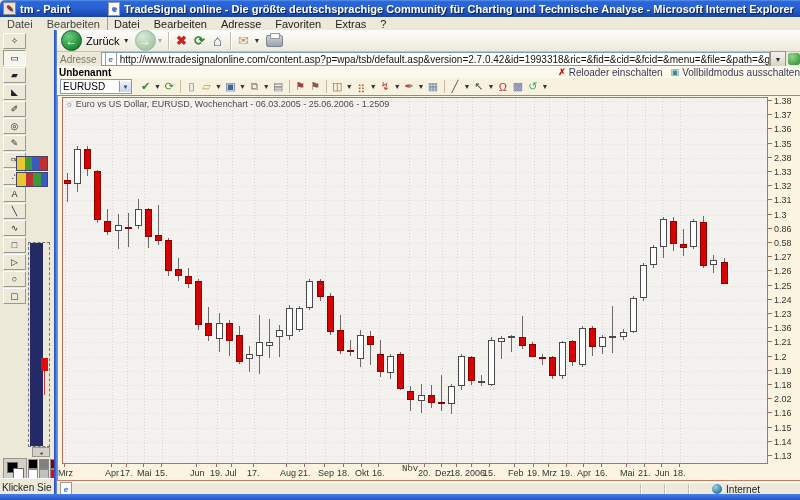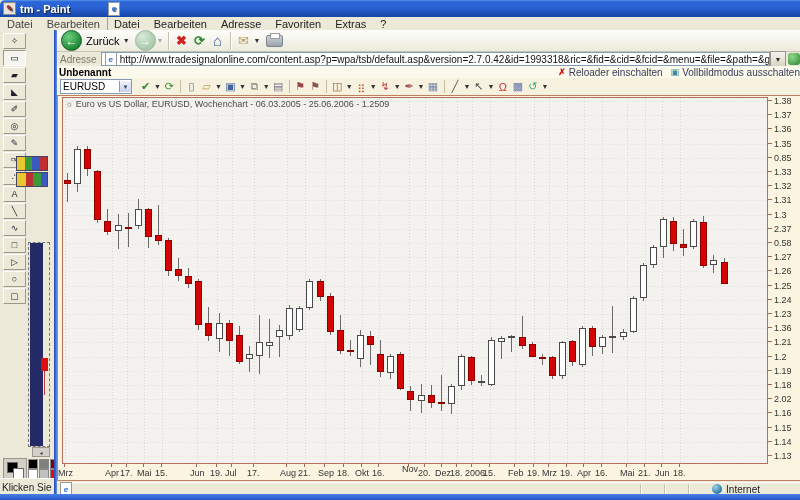--- a/index.html
+++ b/index.html
@@ -32,20 +32,21 @@
   .cndl-dn{background:#d40404;border:1px solid #8d0000}
   .statusbar{background:#ece9d8;border-top:1px solid #fff;font-size:10px;color:#222;display:flex;align-items:center}
   .docicon{width:10px;height:12px;background:#fff;border:1px solid #9a9a9a;font-size:8px;color:#2a6fd6;
            display:inline-flex;align-items:center;justify-content:center;font-style:italic;font-weight:bold}
 </style>
 </head>
 <body>
 
 <div class="abs titlebar" style="left:100px;top:0;width:700px;height:17px">
   <span class="docicon" style="margin:0 4px 0 8px">e</span>
+  <span>TradeSignal online - Die größte deutschsprachige Community für Charting und Technische Analyse - Microsoft Internet Explorer</span>
 </div>
 <div class="abs" style="left:52px;top:17px;width:5px;height:477px;background:linear-gradient(90deg,#16339c,#2a5ad0 60%,#6f94d8)"></div>
 
 <div class="abs menubar" style="left:57px;top:17px;width:743px;height:13px;border-bottom:1px solid #d8d4c4;padding-left:50px" id="ie-menu">
     <span>Datei</span>
     <span>Bearbeiten</span>
     <span>Adresse</span>
     <span>Favoriten</span>
     <span>Extras</span>
     <span>?</span>
@@ -328,31 +329,31 @@
 <div class="abs" id="axes-layer" style="left:0;top:0;width:800px;height:500px;pointer-events:none">
     <div style="position: absolute; left: 768px; top: 100px; width: 4px; height: 1px; background: rgb(160, 106, 82);"></div>
     <div class="ylab" style="left: 774px; top: 96px;">1.38</div>
     <div style="position: absolute; left: 768px; top: 114.2px; width: 4px; height: 1px; background: rgb(160, 106, 82);"></div>
     <div class="ylab" style="left: 774px; top: 110.2px;">1.37</div>
     <div style="position: absolute; left: 768px; top: 128.4px; width: 4px; height: 1px; background: rgb(160, 106, 82);"></div>
     <div class="ylab" style="left: 774px; top: 124.4px;">1.36</div>
     <div style="position: absolute; left: 768px; top: 142.6px; width: 4px; height: 1px; background: rgb(160, 106, 82);"></div>
     <div class="ylab" style="left: 774px; top: 138.6px;">1.35</div>
     <div style="position: absolute; left: 768px; top: 156.8px; width: 4px; height: 1px; background: rgb(160, 106, 82);"></div>
-    <div class="ylab" style="left: 774px; top: 152.8px;">0.85</div>
+    <div class="ylab" style="left: 774px; top: 152.8px;">2.38</div>
     <div style="position: absolute; left: 768px; top: 171px; width: 4px; height: 1px; background: rgb(160, 106, 82);"></div>
     <div class="ylab" style="left: 774px; top: 167px;">1.33</div>
     <div style="position: absolute; left: 768px; top: 185.2px; width: 4px; height: 1px; background: rgb(160, 106, 82);"></div>
     <div class="ylab" style="left: 774px; top: 181.2px;">1.32</div>
     <div style="position: absolute; left: 768px; top: 199.4px; width: 4px; height: 1px; background: rgb(160, 106, 82);"></div>
     <div class="ylab" style="left: 774px; top: 195.4px;">1.31</div>
     <div style="position: absolute; left: 768px; top: 213.6px; width: 4px; height: 1px; background: rgb(160, 106, 82);"></div>
     <div class="ylab" style="left: 774px; top: 209.6px;">1.3</div>
     <div style="position: absolute; left: 768px; top: 227.8px; width: 4px; height: 1px; background: rgb(160, 106, 82);"></div>
-    <div class="ylab" style="left: 774px; top: 223.8px;">2.37</div>
+    <div class="ylab" style="left: 774px; top: 223.8px;">0.86</div>
     <div style="position: absolute; left: 768px; top: 242px; width: 4px; height: 1px; background: rgb(160, 106, 82);"></div>
     <div class="ylab" style="left: 774px; top: 238px;">0.58</div>
     <div style="position: absolute; left: 768px; top: 256.2px; width: 4px; height: 1px; background: rgb(160, 106, 82);"></div>
     <div class="ylab" style="left: 774px; top: 252.2px;">1.27</div>
     <div style="position: absolute; left: 768px; top: 270.4px; width: 4px; height: 1px; background: rgb(160, 106, 82);"></div>
     <div class="ylab" style="left: 774px; top: 266.4px;">1.26</div>
     <div style="position: absolute; left: 768px; top: 284.6px; width: 4px; height: 1px; background: rgb(160, 106, 82);"></div>
     <div class="ylab" style="left: 774px; top: 280.6px;">1.25</div>
     <div style="position: absolute; left: 768px; top: 298.8px; width: 4px; height: 1px; background: rgb(160, 106, 82);"></div>
     <div class="ylab" style="left: 774px; top: 294.8px;">1.24</div>
@@ -402,21 +403,21 @@
     <div class="xlab" style="left: 298px; top: 468px;">21.</div>
     <div style="position: absolute; left: 324px; top: 464px; width: 1px; height: 3px; background: rgb(160, 106, 82);"></div>
     <div class="xlab" style="left: 318px; top: 468px;">Sep</div>
     <div style="position: absolute; left: 343px; top: 464px; width: 1px; height: 3px; background: rgb(160, 106, 82);"></div>
     <div class="xlab" style="left: 337px; top: 468px;">18.</div>
     <div style="position: absolute; left: 361px; top: 464px; width: 1px; height: 3px; background: rgb(160, 106, 82);"></div>
     <div class="xlab" style="left: 355px; top: 468px;">Okt</div>
     <div style="position: absolute; left: 378px; top: 464px; width: 1px; height: 3px; background: rgb(160, 106, 82);"></div>
     <div class="xlab" style="left: 372px; top: 468px;">16.</div>
     <div style="position: absolute; left: 408px; top: 464px; width: 1px; height: 3px; background: rgb(160, 106, 82);"></div>
-    <div class="xlab" style="left: 402px; top: 464px;">Nov</div>
+    <div class="xlab" style="left: 402px; top: 464px; font-family: Liberation Mono, monospace;">Nov</div>
     <div style="position: absolute; left: 424px; top: 464px; width: 1px; height: 3px; background: rgb(160, 106, 82);"></div>
     <div class="xlab" style="left: 418px; top: 468px;">20.</div>
     <div style="position: absolute; left: 441px; top: 464px; width: 1px; height: 3px; background: rgb(160, 106, 82);"></div>
     <div class="xlab" style="left: 435px; top: 468px;">Dez</div>
     <div style="position: absolute; left: 456px; top: 464px; width: 1px; height: 3px; background: rgb(160, 106, 82);"></div>
     <div class="xlab" style="left: 450px; top: 468px;">18.</div>
     <div style="position: absolute; left: 471px; top: 464px; width: 1px; height: 3px; background: rgb(160, 106, 82);"></div>
     <div class="xlab" style="left: 465px; top: 468px;">2006</div>
     <div style="position: absolute; left: 489px; top: 464px; width: 1px; height: 3px; background: rgb(160, 106, 82);"></div>
     <div class="xlab" style="left: 483px; top: 468px;">15.</div>

